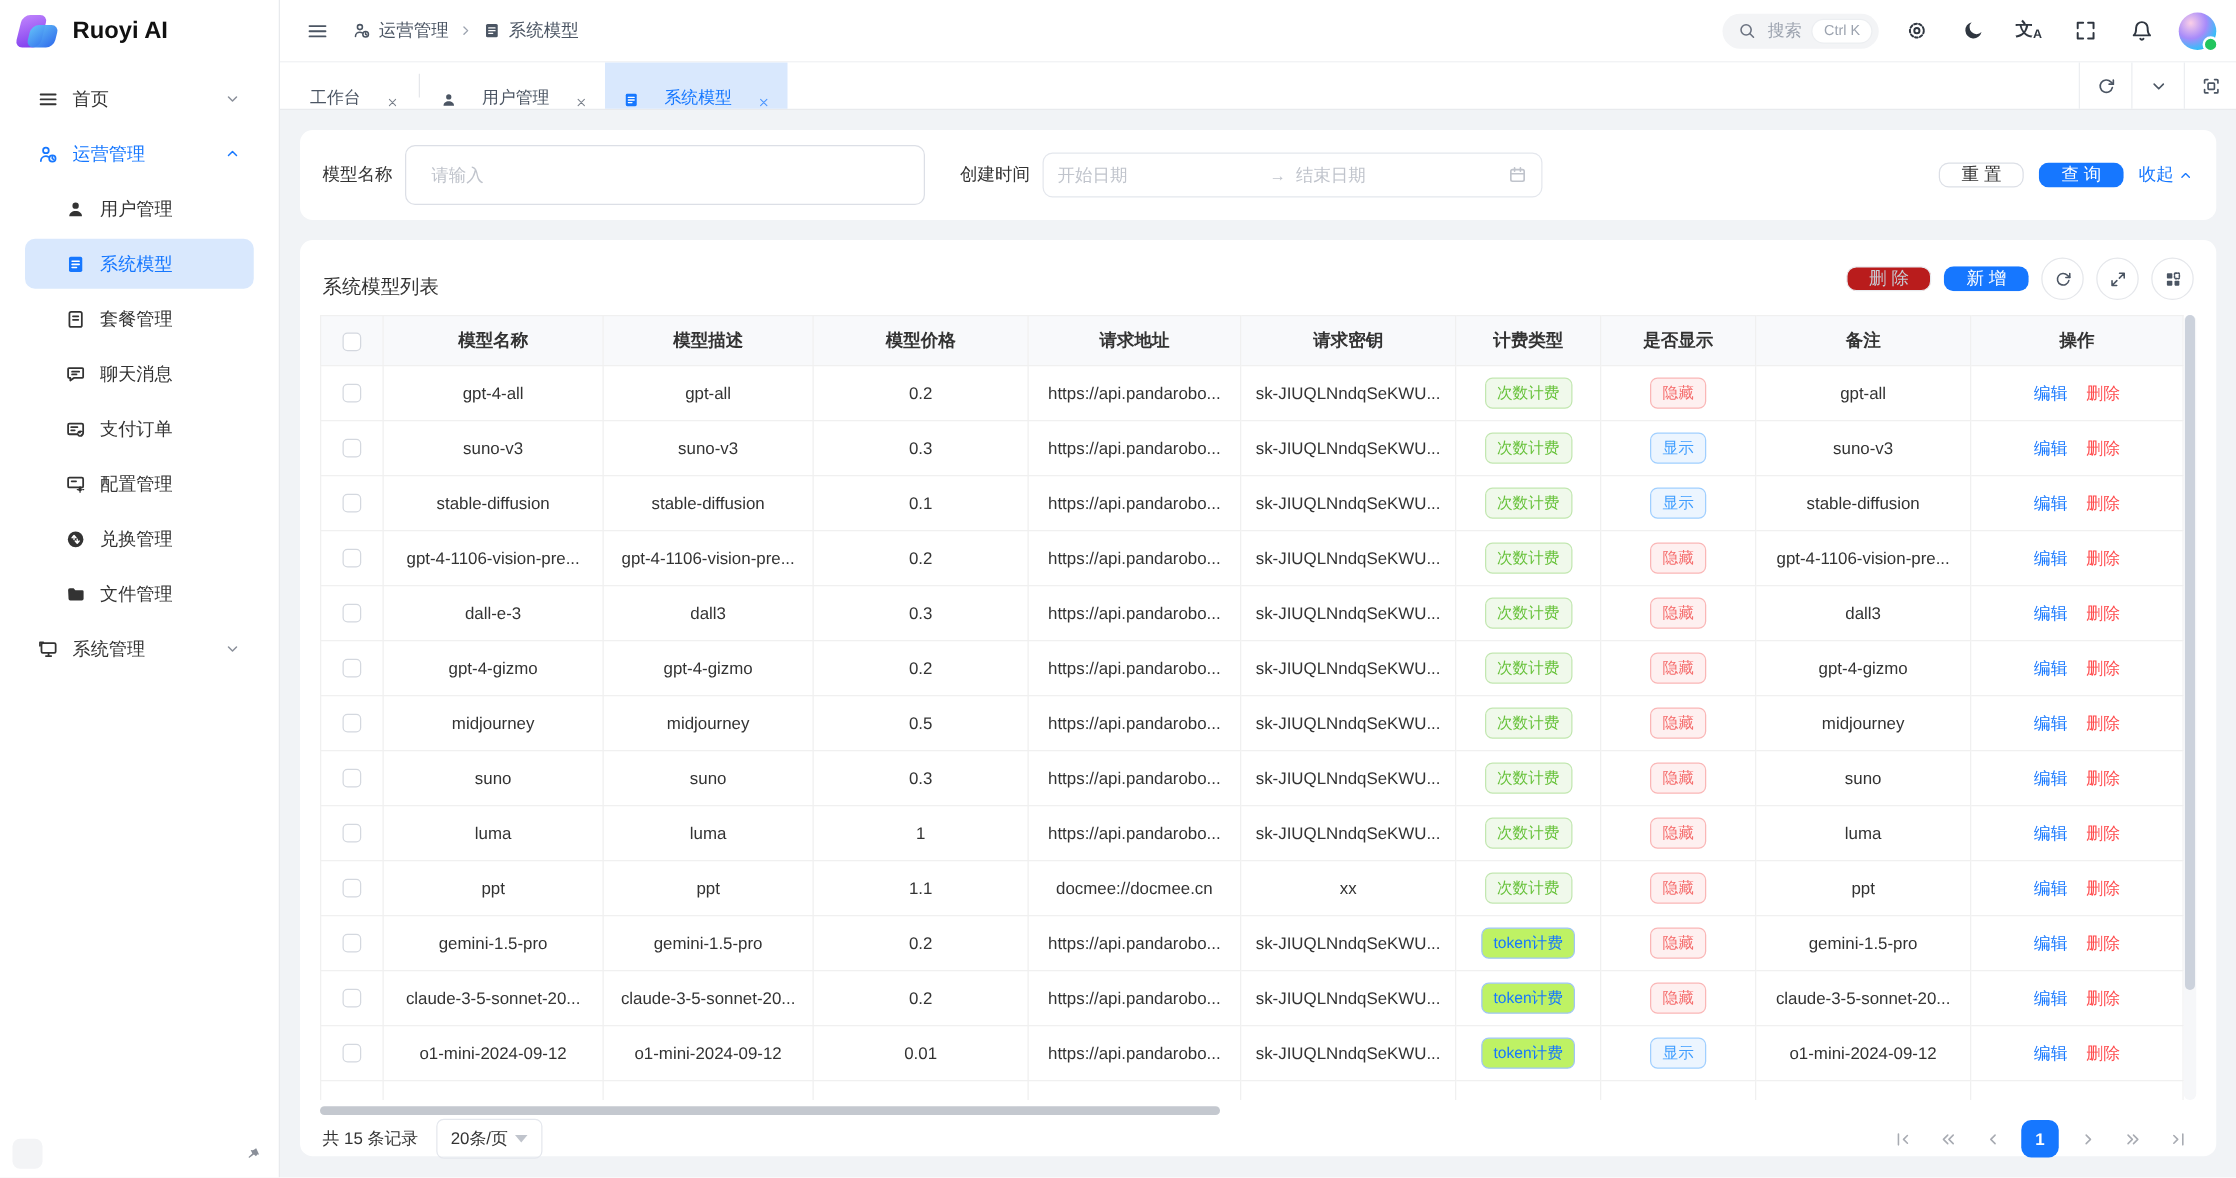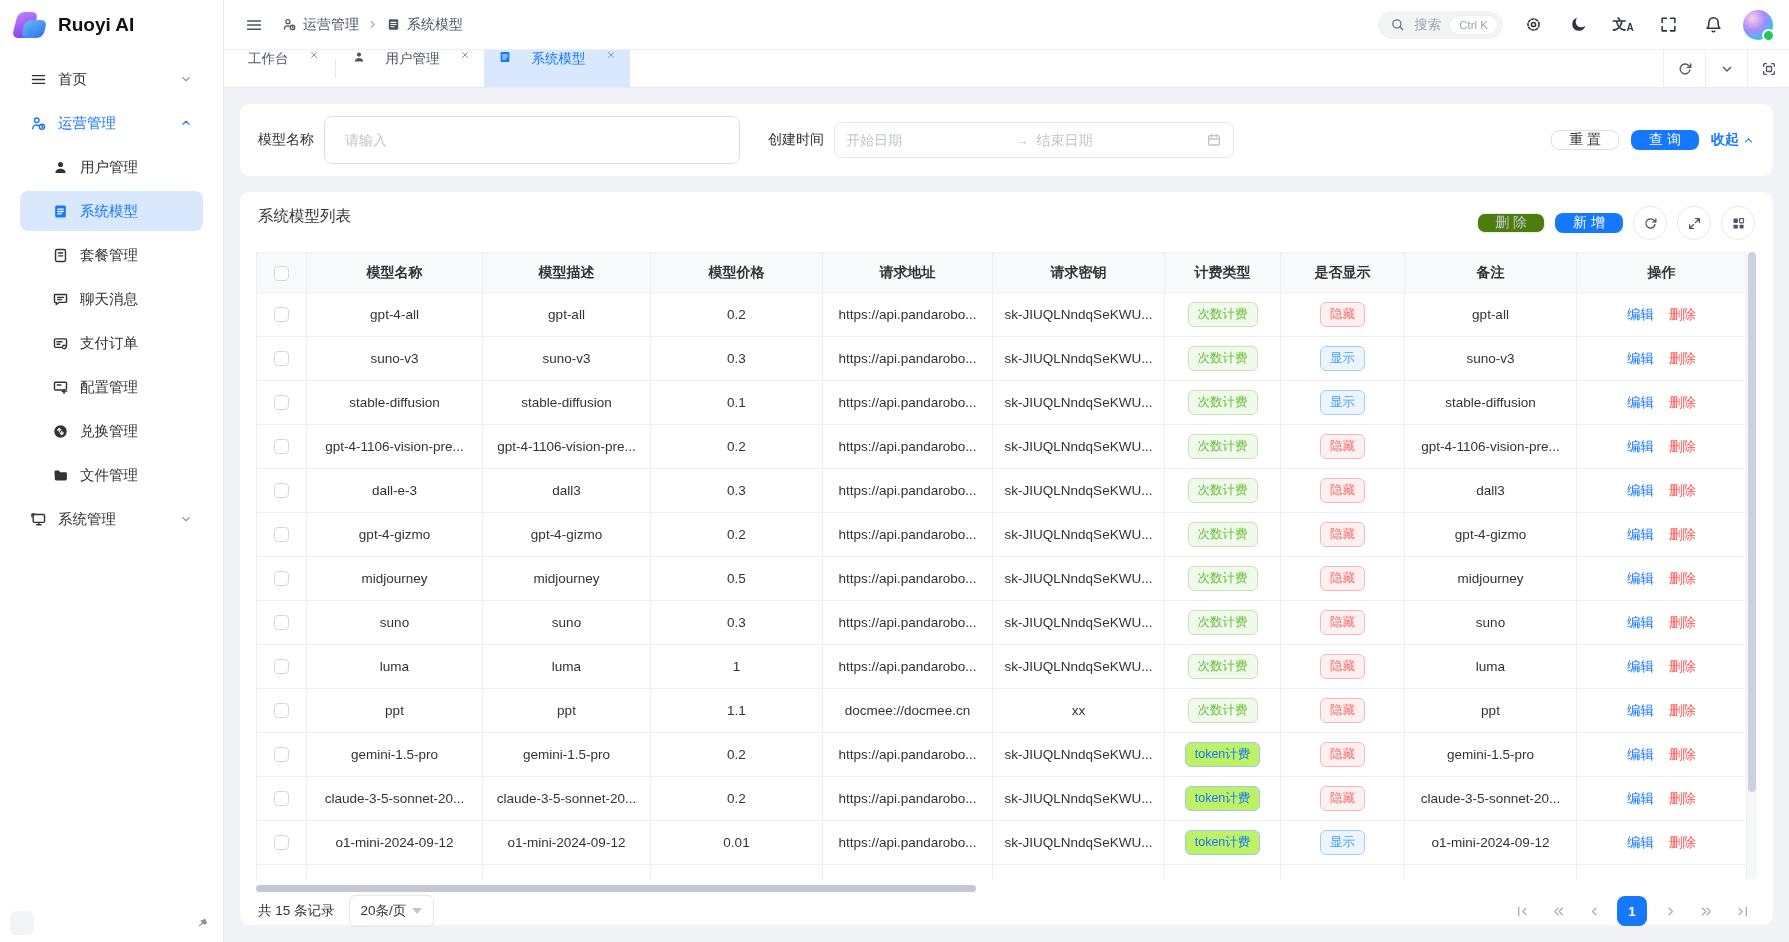--- a/index.html
+++ b/index.html
@@ -42,21 +42,21 @@
   .kbd{background:#fff;border-radius:999px;padding:3px 9px;font-size:11.5px;color:#9ca3af;box-shadow:0 0 0 1px #eceef1}
   .ibtn{width:30px;height:30px;display:flex;align-items:center;justify-content:center;color:#2f3640;cursor:pointer;border-radius:50%}
   .ibtn .ic{width:19px;height:19px}
   .trans-icon{font-size:14px;font-weight:600;color:#2f3640;line-height:1}
   .trans-icon .trans-a{font-size:10px;font-weight:700;vertical-align:-2px}
   .avatar{width:30px;height:30px;border-radius:50%;background:radial-gradient(circle at 32% 28%,#fbcfe8,#a78bfa 42%,#38bdf8 72%,#0284c7);position:relative;cursor:pointer}
   .avatar::after{content:"";position:absolute;right:-2px;bottom:-2px;width:9px;height:9px;background:#22c55e;border:2px solid #fff;border-radius:50%}
   
   .tabbar{height:38px;background:#fff;border-bottom:1px solid #e8eaed;display:flex;align-items:stretch}
   .tabs{flex:1;display:flex;align-items:stretch;padding-left:10px}
-  .tab{display:flex;align-items:flex-start;gap:20px;padding:0 14px;font-size:13.5px;color:#4b5563;cursor:pointer}
+  .tab{display:flex;align-items:flex-end;gap:20px;padding:0 14px;font-size:13.5px;color:#4b5563;cursor:pointer}
   .tab .ic{width:14px;height:14px}
   .tab.active{background:#d9e8fd;color:#1677ff}
   .tab .close{width:10px;height:10px;opacity:.75}
   .tab-sep{width:1px;background:#e5e7eb;margin:9px 2px}
   .tab-tools{display:flex}
   .tool{width:42px;border-left:1px solid #eceef1;display:flex;align-items:center;justify-content:center;color:#4b5563;cursor:pointer}
   .tool .ic{width:16px;height:16px}
   
   .content{flex:1;padding:16px 16px 0;overflow:hidden}
   .card{background:#fff;border-radius:10px}
@@ -66,26 +66,26 @@
   input::placeholder{color:#c0c4cc}
   .gap28{width:28px}
   .date-range{width:400px;height:36px;border:1px solid #e4e7ed;border-radius:8px;display:flex;align-items:center;padding:0 11px;gap:8px;background:#fff}
   .date-range input{border:none;outline:none;flex:1;font-size:14px;min-width:0}
   .range-arrow{color:#c0c4cc;font-size:13px}
   .cal{width:16px;height:16px;color:#c0c4cc;flex:0 0 auto}
   .filter-spacer{flex:1}
   .btn{height:20px;padding:0 17px;border-radius:8px;font-size:14px;cursor:pointer;border:1px solid transparent;display:inline-flex;align-items:center;justify-content:center;white-space:nowrap}
   .btn-plain{background:#fff;border-color:#dcdfe6;color:#333}
   .btn-primary{background:#1677ff;color:#fff}
-  .btn-disabled{background:#4d7c0f;border-color:#e9ebef;color:#c6cad1;cursor:not-allowed}
-  .collapse-link{color:#1677ff;display:flex;align-items:center;gap:3px;cursor:pointer;margin-left:12px;font-weight:700}
+  .btn-disabled{background:#b91c1c;border-color:#e9ebef;color:#c6cad1;cursor:not-allowed}
+  .collapse-link{color:#1677ff;display:flex;align-items:center;gap:3px;cursor:pointer;margin-left:12px;font-weight:400}
   .collapse-link .ic{width:13px;height:13px}
   
   .table-card{margin-top:16px;height:733px;padding:12px 16px 0;display:flex;flex-direction:column}
-  .card-head{display:flex;align-items:flex-start;justify-content:space-between;padding:2px 2px 12px}
+  .card-head{display:flex;align-items:flex-end;justify-content:space-between;padding:2px 2px 12px}
   .card-title{font-size:15.5px;font-weight:500;color:#333}
   .toolbar{display:flex;align-items:center;gap:10px}
   .round-btn{width:34px;height:34px;border-radius:50%;border:1px solid #e5e7eb;background:#fff;display:flex;align-items:center;justify-content:center;color:#4b5563;cursor:pointer}
   .round-btn .ic{width:15px;height:15px}
   .table-area{display:flex;flex:0 0 auto}
   .table-viewport{flex:1;height:628px;overflow:hidden;min-width:0}
   table{width:100%;border-collapse:collapse;table-layout:fixed}
   th,td{border:1px solid #f0f0f0;text-align:center;white-space:nowrap;overflow:hidden;text-overflow:ellipsis;padding:0 8px}
   thead th{background:#f8f9fb;height:40px;font-size:14px;font-weight:700;color:#333}
   td{height:44px;font-size:13.5px}

